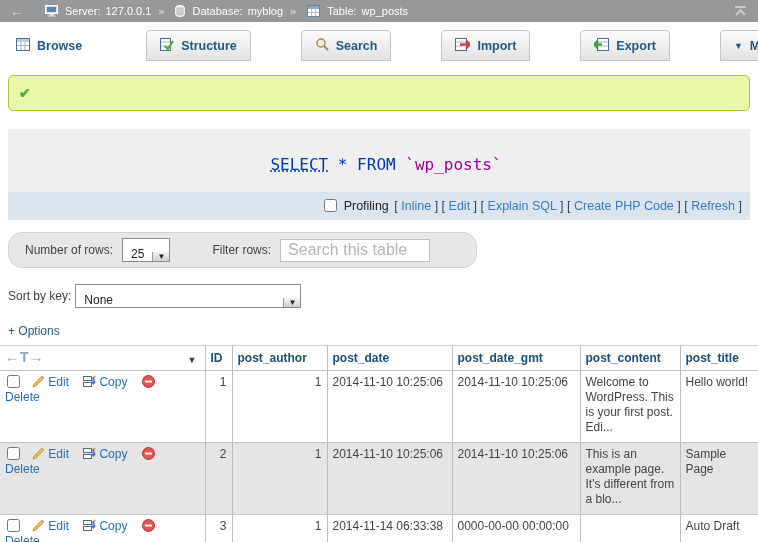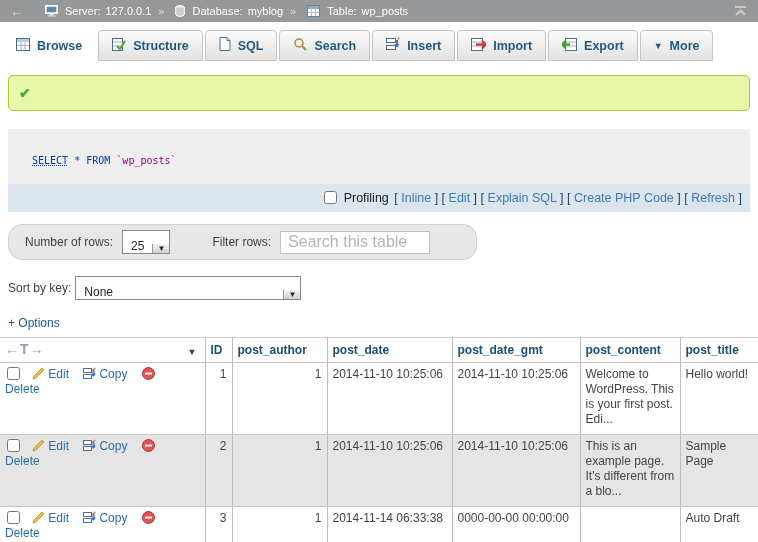--- a/index.html
+++ b/index.html
@@ -14,41 +14,41 @@
     height:22px; background:#96989a; color:#fff; font-size:11px;
     display:flex; align-items:center; padding:0 10px; gap:5px;
   }
   .topbar .back { color:#d9d9d9; font-size:14px; margin-right:12px; cursor:pointer; }
   .topbar .crumb { color:#fff; text-decoration:none; }
   .topbar .sep { color:#e2e2e2; margin:0 2px; }
   .topbar .icon { display:inline-flex; margin:0 2px 0 4px; }
   .topbar .collapse { margin-left:auto; cursor:pointer; display:inline-flex; }
 
   
-  .tabbar { display:flex; align-items:flex-end; padding:6px 2px 0 2px; height:39px; }
+  .tabbar { display:flex; align-items:flex-end; padding:6px 2px 0 2px; height:39px;gap:48px; }
   .tab {
     display:flex; align-items:center; gap:7px; height:31px; padding:0 13px;
     margin-right:2px; border:1px solid #c4c4c4; border-radius:4px 4px 0 0;
     background:linear-gradient(#fbfbfb,#e2e2e2);
     color:#235a81; font-weight:bold; font-size:12.5px; cursor:pointer; white-space:nowrap;
   }
   .tab.active { background:#fff; border-color:transparent; }
   .tab .chev { font-size:9px; color:#235a81; }
 
   
   .msg {
     margin:14px 8px 0 8px; background:#e9f7a8; border:1px solid #a9c93e; border-radius:5px;
     padding:9px 10px; display:flex; align-items:center; gap:8px; color:#3a3a3a;
   }
   .msg .check { color:#4ba446; font-size:14px; font-weight:bold; }
 
   
   .querybox { margin:18px 8px 0 8px; background:#efefef; }
   .sql {
-    padding:26px 10px 18px 24px; font-family:"DejaVu Sans Mono", monospace; font-size:10px; color:#000;
+    padding:26px 10px 18px 24px; font-family:"DejaVu Sans Mono", monospace; font-size:16px; color:#000;text-align:center;
   }
   .sql .kw { color:#0039b5; }
   .sql .kw-link { text-decoration:underline dotted; cursor:pointer; }
   .sql .tbl { color:#990099; }
   .qstrip {
     background:#dce5ee; padding:4px 8px 5px 8px; text-align:right; color:#1c3f5f; font-size:12.5px;
   }
   .qstrip label { color:#222; margin-right:2px; }
   .qstrip input { vertical-align:-2px; margin-right:3px; }
   .qstrip .qlink { color:#3b79b8; cursor:pointer; }
@@ -163,43 +163,25 @@
   <div class="tab">
     <span><svg width="14" height="13">
           <rect x="0.5" y="0.5" width="10" height="12" fill="#fff" stroke="#4c6d92"></rect>
           <line x1="1" y1="4" x2="10" y2="4" stroke="#9fb6cc"></line>
           <line x1="1" y1="8" x2="10" y2="8" stroke="#9fb6cc"></line>
           <path d="M5 8 L8 11 L13 3" stroke="#57a639" stroke-width="2.2" fill="none"></path>
         </svg></span>
     <span>Structure</span>
   </div>
   <div class="tab">
-    <span><svg width="12" height="14">
-          <path d="M1 0.5 H8 L11 3.5 V13.5 H1 Z" fill="#fff" stroke="#4c6d92"></path>
-          <path d="M8 0.5 V3.5 H11" fill="#d7e2ec" stroke="#4c6d92"></path>
-        </svg></span>
-    <span>SQL</span>
-  </div>
-  <div class="tab">
     <span><svg width="14" height="14">
           <circle cx="6" cy="6" r="4" fill="#f6eed6" stroke="#a08c58" stroke-width="1.5"></circle>
           <line x1="9" y1="9" x2="13" y2="13" stroke="#a08c58" stroke-width="2"></line>
         </svg></span>
     <span>Search</span>
-  </div>
-  <div class="tab">
-    <span><svg width="14" height="14">
-          <rect x="0.5" y="1.5" width="9" height="4" fill="#fff" stroke="#4c6d92"></rect>
-          <rect x="0.5" y="8.5" width="9" height="4" fill="#fff" stroke="#4c6d92"></rect>
-          <path d="M11 3 V10" stroke="#4f6fd8" stroke-width="2"></path>
-          <path d="M8.5 7 L11 10.5 L13.5 7" fill="#4f6fd8"></path>
-          <rect x="11" y="0" width="3" height="3" fill="none"></rect>
-          <path d="M12.5 0 V3 M11 1.5 H14" stroke="#e0a23c" stroke-width="1.2"></path>
-        </svg></span>
-    <span>Insert</span>
   </div>
   <div class="tab">
     <span><svg width="15" height="13">
           <rect x="0.5" y="0.5" width="11" height="12" fill="#fff" stroke="#4c6d92"></rect>
           <line x1="1" y1="4" x2="11" y2="4" stroke="#9fb6cc"></line>
           <line x1="1" y1="8" x2="11" y2="8" stroke="#9fb6cc"></line>
           <path d="M5 6.5 H14" stroke="#d23a3a" stroke-width="2.4"></path>
           <path d="M11 2.5 L15 6.5 L11 10.5" fill="none" stroke="#d23a3a" stroke-width="2"></path>
         </svg></span>
     <span>Import</span>

